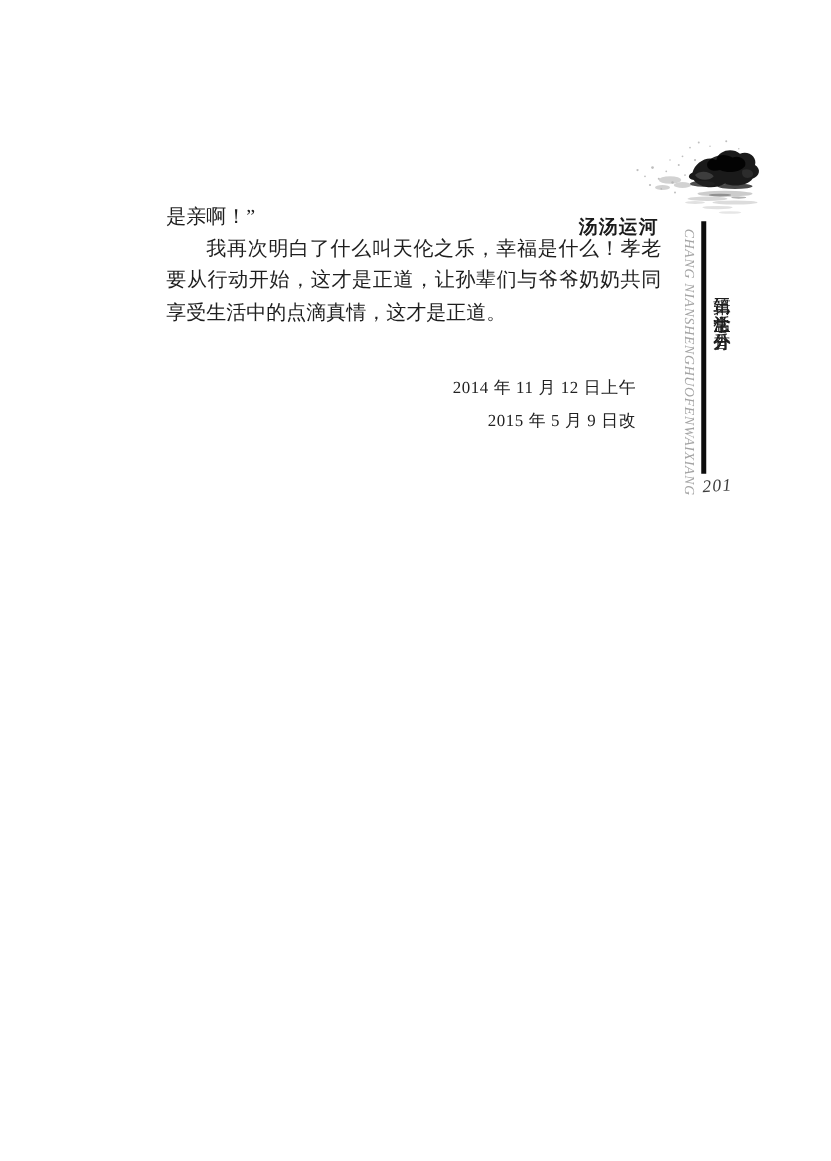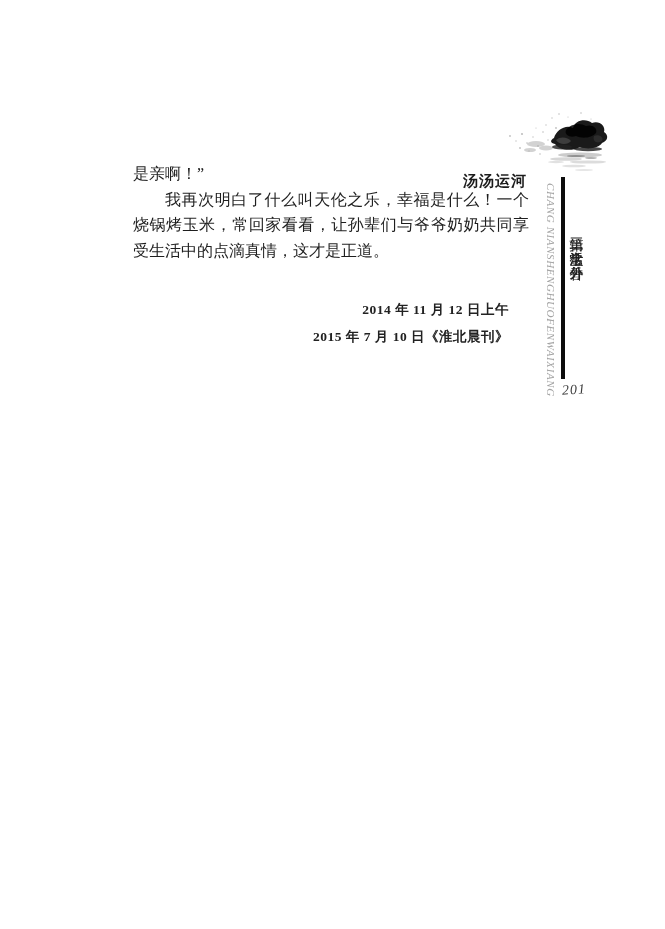--- a/index.html
+++ b/index.html
@@ -106,21 +106,21 @@
   
   .dates {
     margin-top: 34px;
     padding-right: 20px;
     text-align: right;
     font-size: 13.5px;
     line-height: 26.4px;
     letter-spacing: 0.5px;
     color: #222222;
   }
-  .dates p { margin: 0; text-indent: 0; font-weight: bold; }
+  .dates p { margin: 0; text-indent: 0; }
 </style>
 </head>
 <body>
 
 <div class="page">
 
   <div class="running-head-title">汤汤运河</div>
 
   <svg class="ink-art" viewBox="0 0 118 70" xmlns="http://www.w3.org/2000/svg">
 
@@ -182,21 +182,21 @@
   <div class="pinyin">CHANG NIANSHENGHUOFENWAIXIANG</div>
 
   <div class="side-bar-rule"></div>
 
   <div class="section-vertical">第三辑　常念生活　分外香</div>
 
   <div class="folio">201</div>
 
   <main class="text-block">
     <p class="noindent">是亲啊！”</p>
-    <p>我再次明白了什么叫天伦之乐，幸福是什么！一个烧锅烤玉米，常回家看看，让孙辈们与爷爷奶奶共同享受生活中的点滴真情，这才是正道。</p>
+    <p>我再次明白了什么叫天伦之乐，幸福是什么！孝老要从行动开始，这才是正道，让孙辈们与爷爷奶奶共同享受生活中的点滴真情，这才是正道。</p>
 
     <div class="dates">
       <p>2014 年 11 月 12 日上午</p>
-      <p>2015 年 7 月 10 日《淮北晨刊》</p>
+      <p>2015 年 5 月 9 日改</p>
     </div>
   </main>
 
 </div>
 
 </body></html>

